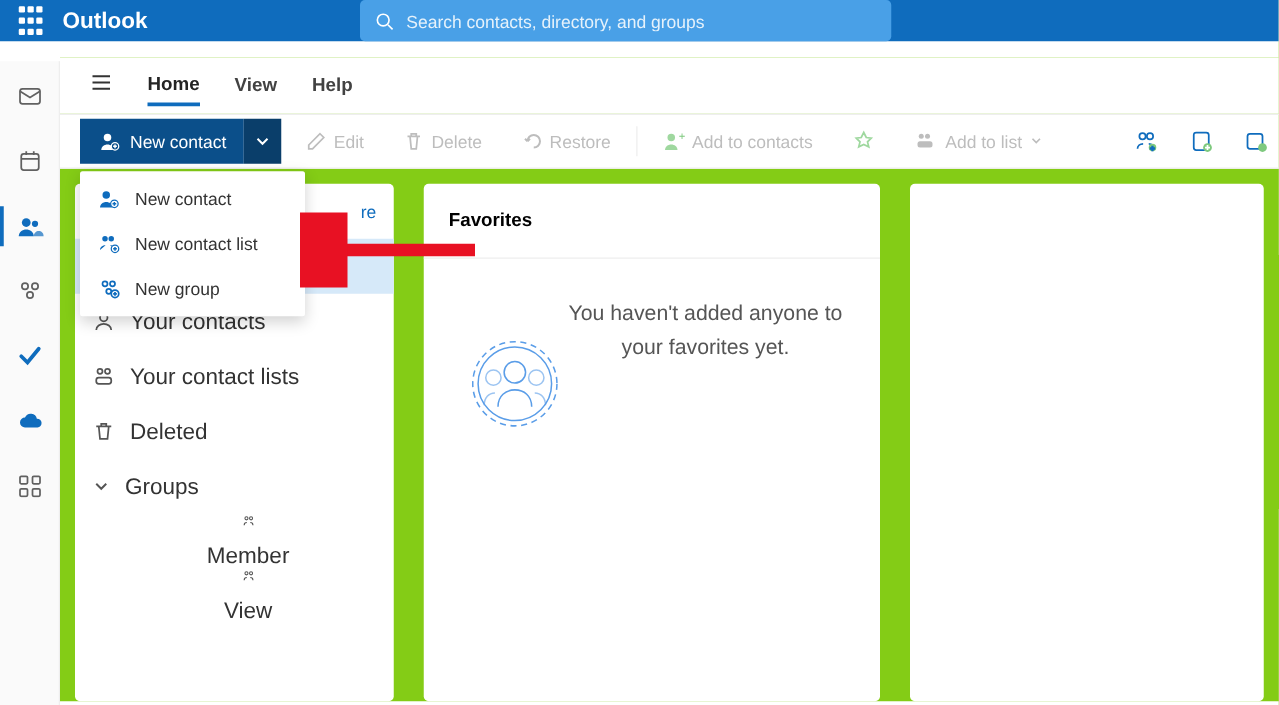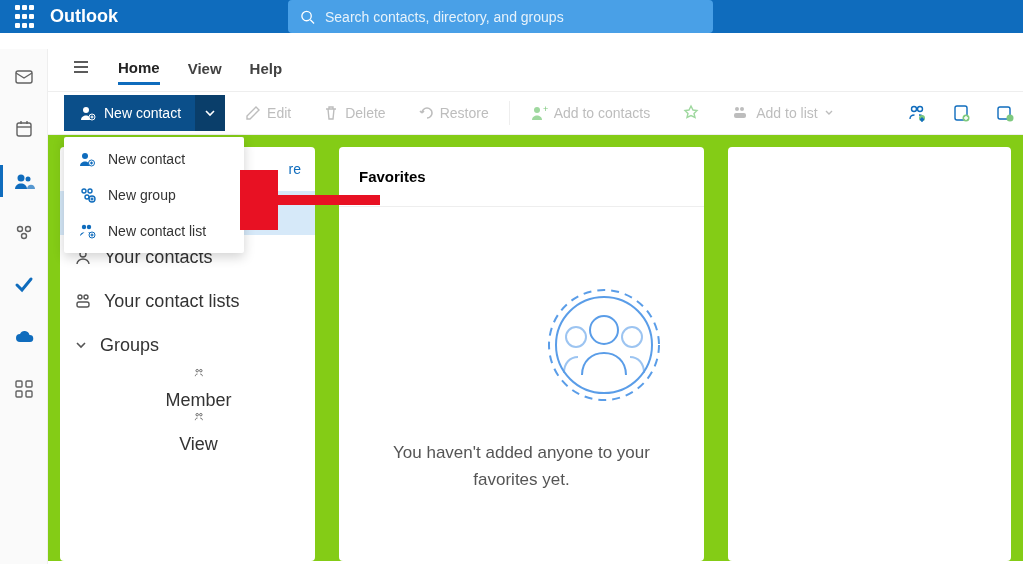--- a/index.html
+++ b/index.html
@@ -41,21 +41,21 @@
 .toggle-row { display: flex; align-items: center; padding: 12px 14px; gap: 10px; }
 .toggle { width: 40px; height: 20px; border: 1px solid #666; border-radius: 10px; position: relative; }
 .toggle .knob { width: 12px; height: 12px; border-radius: 50%; background: #555; position: absolute; left: 3px; top: 3px; }
 .more-link { margin-left: auto; color: #0f6cbd; font-size: 14px; }
 .nav-item { display: flex; align-items: center; height: 44px; padding: 0 14px; gap: 12px; color: #333; font-size: 18px; cursor: pointer; }
 .nav-item.sel { background: #d6e9f9; font-weight: 600; }
 .nav-item.sub { padding-left: 36px; flex-direction: column; }
 
 .listcol { width: 365px; background: #fff; border-radius: 4px; display: flex; flex-direction: column; }
 .listhead { height: 60px; display: flex; align-items: center; padding: 0 20px; border-bottom: 1px solid #eee; font-weight: 600; font-size: 15px; }
-.empty { flex: 1; display: flex; flex-direction: column; align-items: flex-end; justify-content: center; text-align: center; padding: 30px; }
+.empty { flex: 1; display: flex; align-items: flex-start; justify-content: center; text-align: center; padding: 30px; }
 .empty-illus { width: 140px; height: 140px; margin-bottom: 24px; }
 .empty-text { color: #555; font-size: 17px; line-height: 1.6; }
 
 .detail { flex: 1; background: #fff; border-radius: 4px; }
 
 .dropdown { position: absolute; top: 137px; left: 64px; width: 180px; background: #fff; border-radius: 2px; box-shadow: 0 4px 12px rgba(0,0,0,0.18); z-index: 10; padding: 4px 0; }
 .dropdown-item { display: flex; align-items: center; height: 36px; padding: 0 14px; gap: 12px; font-size: 14px; color: #333; cursor: pointer; }
 
 .arrow { position: absolute; top: 170px; left: 240px; z-index: 11; pointer-events: none; }
 </style>
@@ -254,20 +254,26 @@
           </svg>
           <span>Your contacts</span>
         </div>
       <div class="nav-item">
           <svg width="18" height="18" viewBox="0 0 18 18" fill="none" stroke="#555" stroke-width="1.4">
             <circle cx="6" cy="5" r="2"></circle>
             <circle cx="12" cy="5" r="2"></circle>
             <rect x="3" y="10" width="12" height="5" rx="2"></rect>
           </svg>
           <span>Your contact lists</span>
+        </div>
+      <div class="nav-item">
+          <svg width="18" height="18" viewBox="0 0 18 18" fill="none" stroke="#555" stroke-width="1.4">
+            <path d="M3 5h12M7 5V3h4v2M5 5l1 10h6l1-10"></path>
+          </svg>
+          <span>Deleted</span>
         </div>
       <div class="nav-item">
           <svg width="14" height="14" viewBox="0 0 14 14" fill="none" stroke="#555" stroke-width="1.6">
             <path d="M3 5l4 4 4-4"></path>
           </svg>
           <span>Groups</span>
         </div>
       <div class="nav-item sub">
           <svg width="18" height="18" viewBox="0 0 18 18" fill="none" stroke="#555" stroke-width="1.4">
             <circle cx="6" cy="6" r="2"></circle>
@@ -312,40 +318,40 @@
       <svg width="18" height="18" viewBox="0 0 18 18" fill="#0f6cbd">
         <circle cx="7" cy="6" r="3"></circle>
         <path d="M2 16c0-2.8 2.5-4.5 5-4.5s5 1.7 5 4.5z"></path>
         <circle cx="13.5" cy="13" r="3" fill="#fff" stroke="#0f6cbd"></circle>
         <line x1="13.5" y1="11.5" x2="13.5" y2="14.5" stroke="#0f6cbd" stroke-width="1.2"></line>
         <line x1="12" y1="13" x2="15" y2="13" stroke="#0f6cbd" stroke-width="1.2"></line>
       </svg>
       <span>New contact</span>
     </div>
   <div class="dropdown-item">
+      <svg width="18" height="18" viewBox="0 0 18 18" fill="#0f6cbd">
+        <circle cx="6" cy="5" r="2.2"></circle>
+        <circle cx="11" cy="5" r="2.2"></circle>
+        <path d="M2 14c0-2.2 2-3.8 4.5-3.8M10 10.2c2.5 0 4.5 1.6 4.5 3.8"></path>
+        <circle cx="14" cy="13" r="3" fill="#fff" stroke="#0f6cbd"></circle>
+        <line x1="14" y1="11.5" x2="14" y2="14.5" stroke="#0f6cbd" stroke-width="1.2"></line>
+        <line x1="12.5" y1="13" x2="15.5" y2="13" stroke="#0f6cbd" stroke-width="1.2"></line>
+      </svg>
+      <span>New contact list</span>
+    </div>
+  <div class="dropdown-item">
       <svg width="18" height="18" viewBox="0 0 18 18" fill="none" stroke="#0f6cbd" stroke-width="1.4">
         <circle cx="6" cy="5" r="2"></circle>
         <circle cx="12" cy="5" r="2"></circle>
         <circle cx="9" cy="11" r="2"></circle>
         <circle cx="14" cy="13" r="3" fill="#fff"></circle>
         <line x1="14" y1="11.5" x2="14" y2="14.5"></line>
         <line x1="12.5" y1="13" x2="15.5" y2="13"></line>
       </svg>
       <span>New group</span>
-    </div>
-  <div class="dropdown-item">
-      <svg width="18" height="18" viewBox="0 0 18 18" fill="#0f6cbd">
-        <circle cx="6" cy="5" r="2.2"></circle>
-        <circle cx="11" cy="5" r="2.2"></circle>
-        <path d="M2 14c0-2.2 2-3.8 4.5-3.8M10 10.2c2.5 0 4.5 1.6 4.5 3.8"></path>
-        <circle cx="14" cy="13" r="3" fill="#fff" stroke="#0f6cbd"></circle>
-        <line x1="14" y1="11.5" x2="14" y2="14.5" stroke="#0f6cbd" stroke-width="1.2"></line>
-        <line x1="12.5" y1="13" x2="15.5" y2="13" stroke="#0f6cbd" stroke-width="1.2"></line>
-      </svg>
-      <span>New contact list</span>
     </div>
 </div>
 
 <svg class="arrow" width="150" height="60" viewBox="0 0 150 60">
     <defs>
       <marker id="ah" markerWidth="12" markerHeight="12" refX="2" refY="6" orient="auto">
         <path d="M0 0L12 6L0 12z" fill="#e81123"></path>
       </marker>
     </defs>
     <line x1="140" y1="30" x2="18" y2="30" stroke="#e81123" stroke-width="10" marker-end="url(#ah)"></line>

